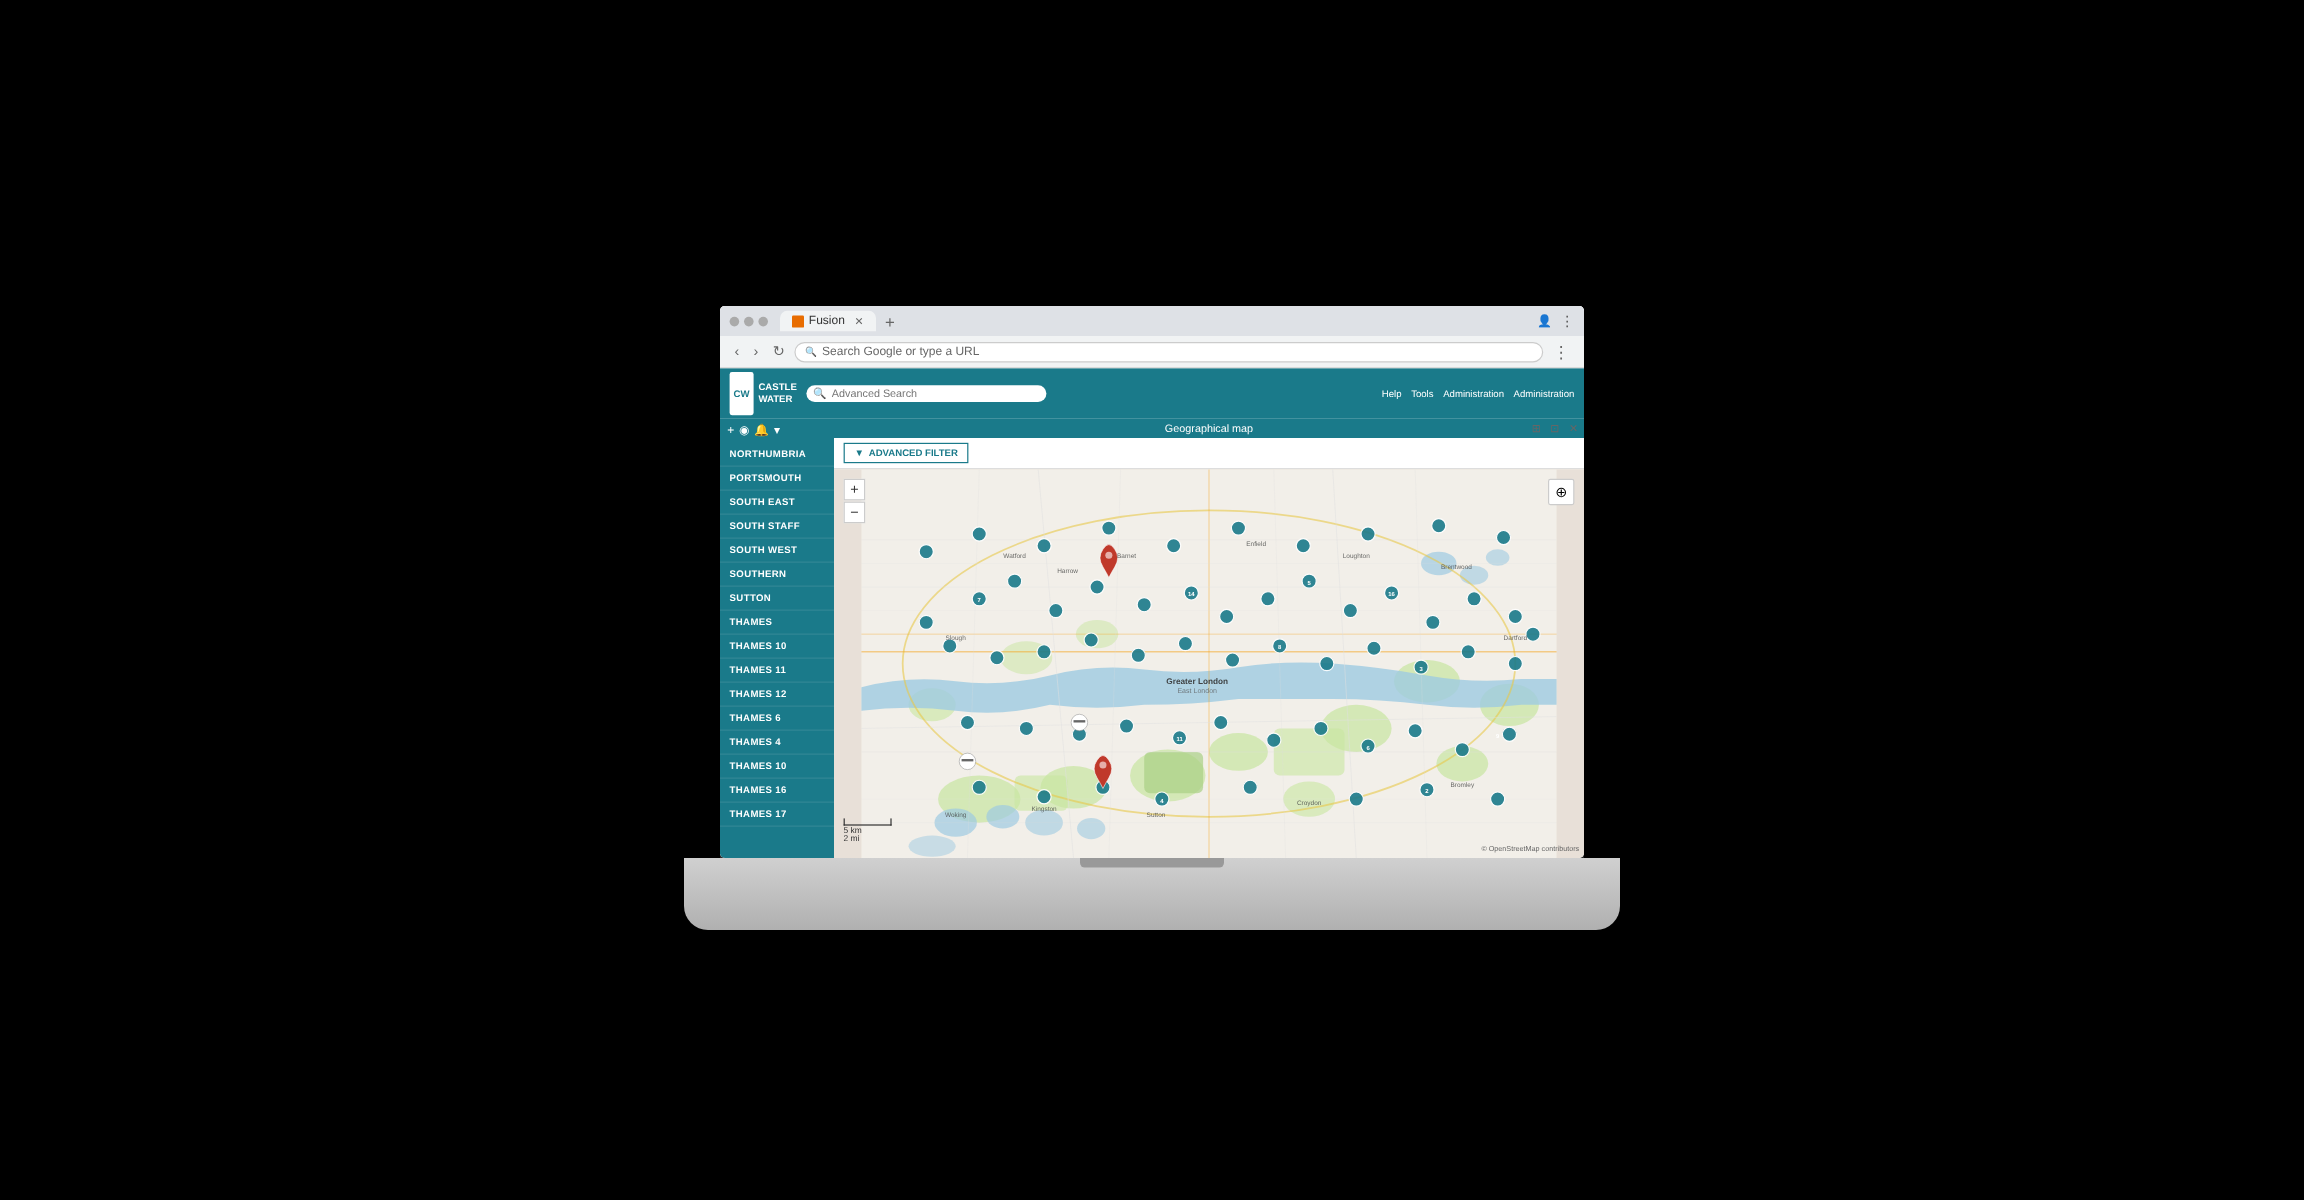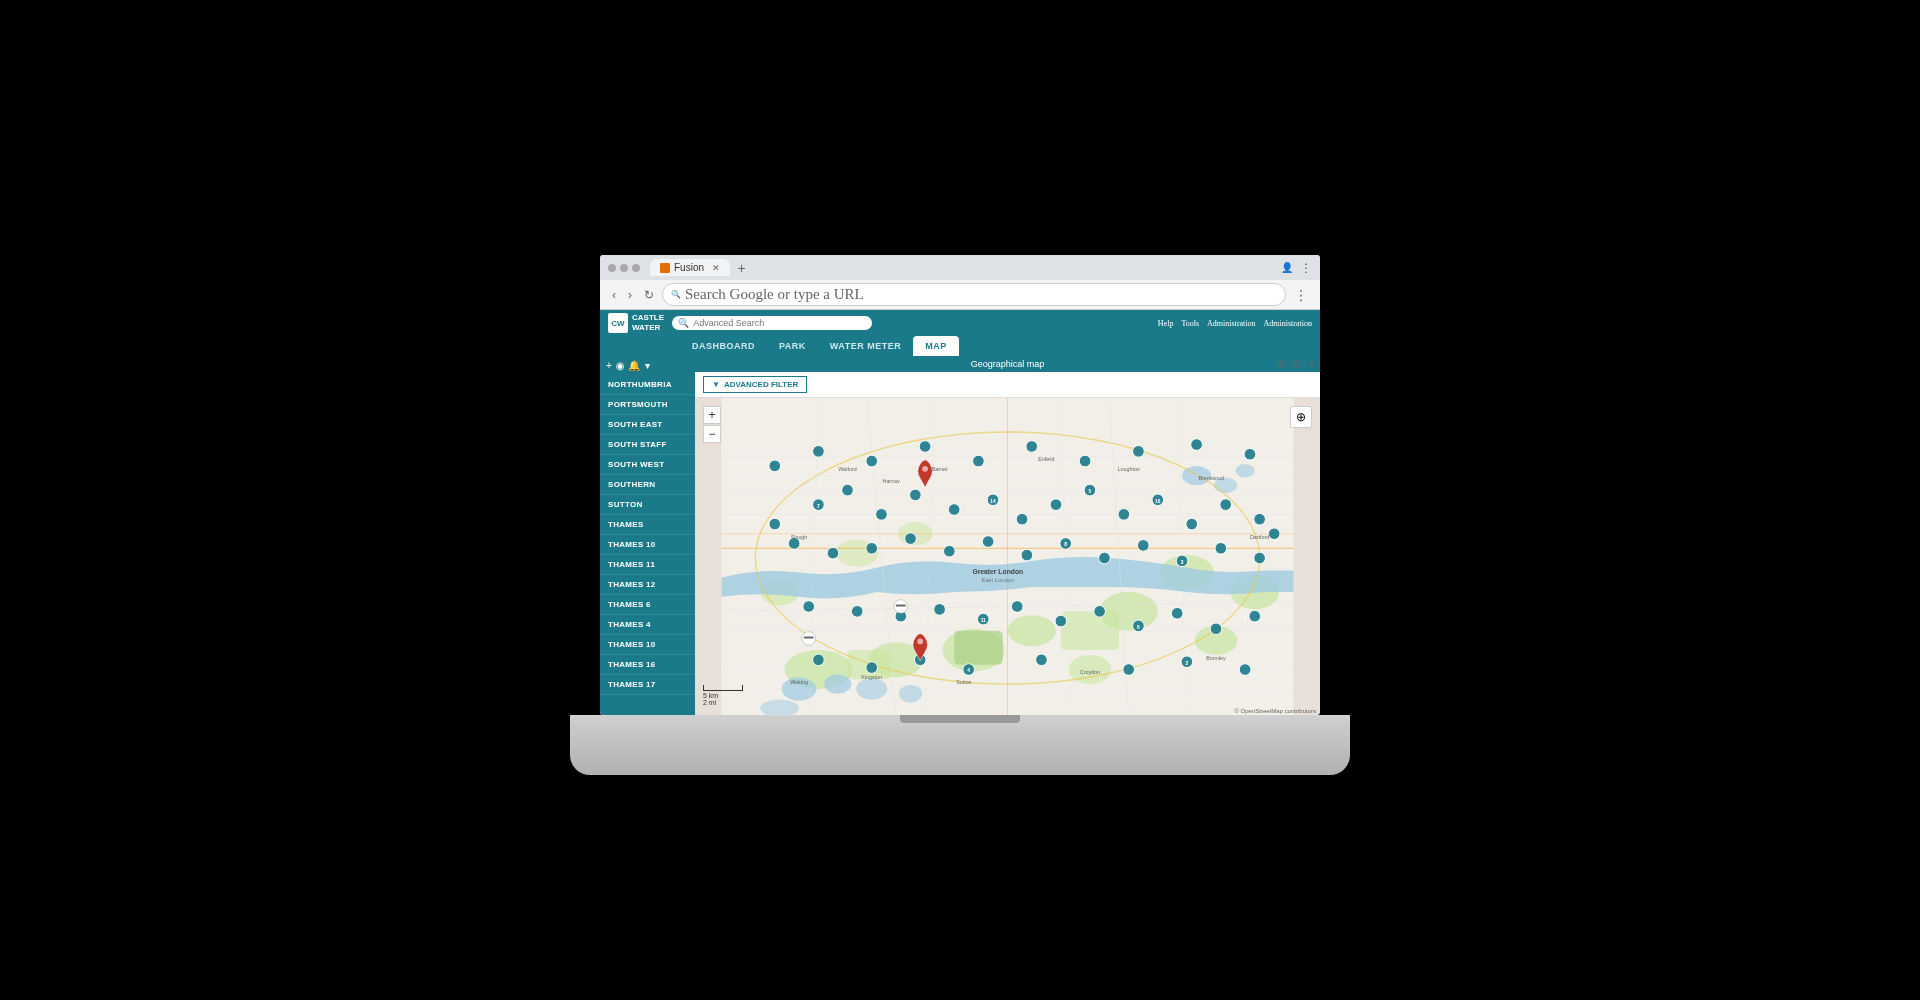--- a/index.html
+++ b/index.html
@@ -176,21 +176,21 @@
     }
 
     .app-logo {
       display: flex;
       align-items: center;
       gap: 4px;
     }
 
     .logo-icon {
       width: 20px;
-      height: 20px;
+      height: 36px;
       background: #fff;
       border-radius: 2px;
       display: flex;
       align-items: center;
       justify-content: center;
       font-size: 8px;
       font-weight: bold;
       color: #1a7a8a;
     }
 
@@ -223,21 +223,20 @@
     .search-icon {
       font-size: 9px;
       color: #666;
     }
 
     .topbar-right {
       display: flex;
       align-items: flex-start;
       gap: 8px;
       margin-left: auto;
-      font-family: Liberation Serif, serif;
     }
 
     .topbar-btn {
       color: #fff;
       font-size: 8px;
       cursor: pointer;
       display: flex;
       align-items: center;
       gap: 2px;
     }
@@ -457,21 +456,21 @@
             <span style="font-size:10px; color:#555; cursor:pointer;">👤</span>
             <span style="font-size:12px; color:#555; cursor:pointer;">⋮</span>
           </div>
         </div>
         <div class="browser-nav-bar">
           <span class="nav-btn">‹</span>
           <span class="nav-btn">›</span>
           <span class="nav-btn">↻</span>
           <div class="address-bar">
             <span class="address-lock">🔍</span>
-            <span style="font-size:15px; color:#666;font-family:Liberation Serif, serif;">Search Google or type a URL</span>
+            <span style="font-size:10px; color:#666;">Search Google or type a URL</span>
           </div>
           <span class="browser-menu-btn">⋮</span>
         </div>
       </div>
 
       <div class="app-wrapper">
 
         <div class="app-topbar">
           <div class="app-logo">
             <div class="logo-icon">CW</div>
@@ -485,26 +484,20 @@
             <input type="text" placeholder="Advanced Search" style="">
           </div>
           <div class="topbar-right">
             <span class="topbar-btn">Help</span>
             <span class="topbar-btn">Tools</span>
             <span class="topbar-btn">Administration</span>
             <span class="topbar-btn">Administration</span>
           </div>
         </div>
 
-        <div class="nav-tabs">
-          <div class="nav-tab">DASHBOARD</div>
-          <div class="nav-tab">PARK</div>
-          <div class="nav-tab">WATER METER</div>
-          <div class="nav-tab active">MAP</div>
-        </div>
 
         <div class="main-content">
 
           <div class="sidebar">
             <div class="sidebar-toolbar">
               <span class="sidebar-tool-btn">+</span>
               <span class="sidebar-tool-btn">◉</span>
               <span class="sidebar-tool-btn">🔔</span>
               <span class="sidebar-tool-btn">▾</span>
             </div>

